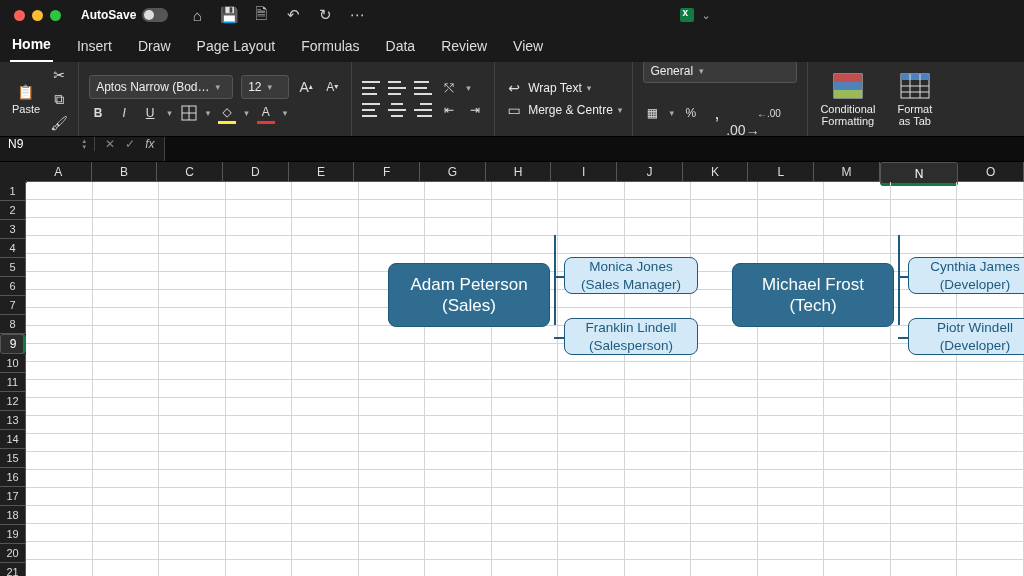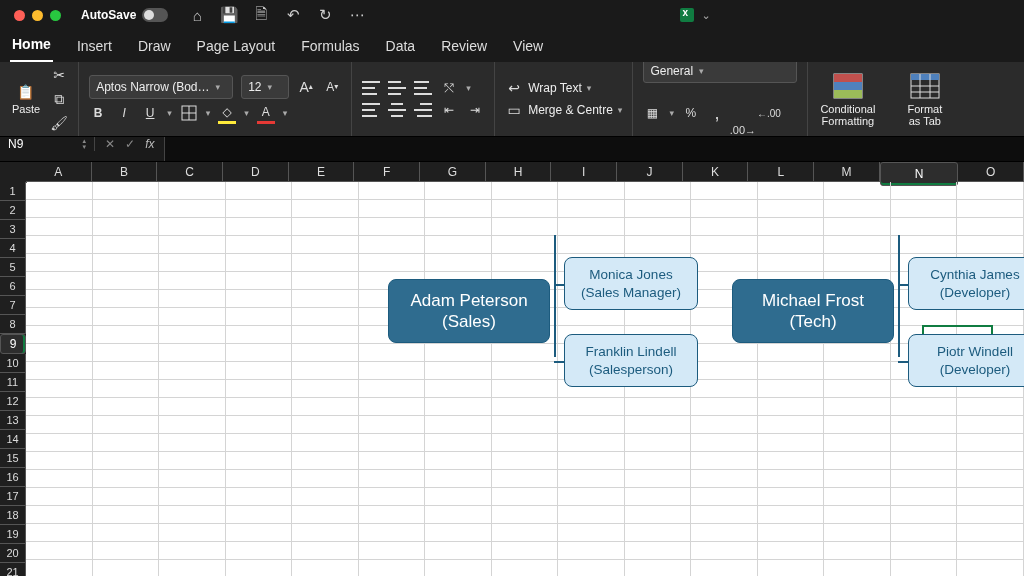--- a/index.html
+++ b/index.html
@@ -73,21 +73,21 @@
   .crow{display:flex;height:18px;}
   .cell{width:69px;height:18px;border-right:1px solid var(--grid-border);border-bottom:1px solid var(--grid-border);box-sizing:border-box;}
   .sel-cell{position:absolute;border:2px solid var(--selected-cell);box-sizing:border-box;pointer-events:none;}
   .sel-cell::after{content:"";position:absolute;right:-3px;bottom:-3px;width:6px;height:6px;background:var(--selected-cell);}
   
   .org{position:absolute;top:73px;left:388px;display:flex;gap:34px;}
   .branch{display:flex;flex-direction:row;align-items:center;}
   .topnode{background:var(--node-top-bg);border:1px solid var(--node-top-border);color:#fff;border-radius:8px;padding:10px 14px;text-align:center;font-size:17px;min-width:132px;line-height:1.25;}
   .children{position:relative;margin-top:22px;margin-left:14px;display:flex;flex-direction:column;gap:24px;}
   .children::before{content:"";position:absolute;left:-10px;top:-22px;bottom:30px;width:2px;background:var(--node-child-border);}
-  .childnode{position:relative;background:var(--node-child-bg);border:1.5px solid var(--node-child-border);color:var(--node-child-text);border-radius:8px;padding:8px 10px;text-align:center;font-size:13.5px;width:112px;line-height:1.3;}
+  .childnode{position:relative;background:var(--node-child-bg);border:1.5px solid var(--node-child-border);color:var(--node-child-text);border-radius:8px;padding:0 10px;text-align:center;font-size:13.5px;width:112px;line-height:1.3;}
   .childnode::before{content:"";position:absolute;left:-11px;top:50%;width:10px;height:2px;background:var(--node-child-border);}
   
   .bigicon{width:34px;height:30px;display:flex;align-items:center;justify-content:center;}
   .bigicon svg{width:30px;height:26px;}
   .biglabel{font-size:11px;text-align:center;line-height:1.1;color:#eee;}
 </style>
 </head>
 <body>
 
 <div class="titlebar">
@@ -233,27 +233,27 @@
       <div class="sel" style="width:140px;">
         <span>General</span>
           <span class="dd">▾</span>
       </div>
     </div>
     <div class="row">
       <span class="mini">▦</span>
         <span class="caret">▾</span>
       <span class="mini">%</span>
       <span class="mini" style="font-size:18px;">,</span>
-      <span class="mini" style="font-size:11px;margin-top:34px;">.00→</span>
+      <span class="mini" style="font-size:14px;margin-top:34px;">.00→</span>
       <span class="mini" style="font-size:10px;">←.00</span>
     </div>
   </div>
 
   <div class="rgroup" style="border-right:none;">
-    <div class="row" style="gap:28px;align-items:center;">
+    <div class="row" style="gap:18px;align-items:center;">
       <div class="big-btn">
         <div class="bigicon">
           <svg viewBox="0 0 30 26">
               <rect x="1" y="1" width="28" height="24" fill="none" stroke="#ddd"></rect>
               <rect x="1" y="1" width="28" height="8" fill="#c0504d"></rect>
               <rect x="1" y="9" width="28" height="8" fill="#4f81bd"></rect>
               <rect x="1" y="17" width="28" height="8" fill="#9bbb59"></rect>
             </svg>
         </div>
         <div class="biglabel"><span>Conditional</span><br><span>Formatting</span></div>

